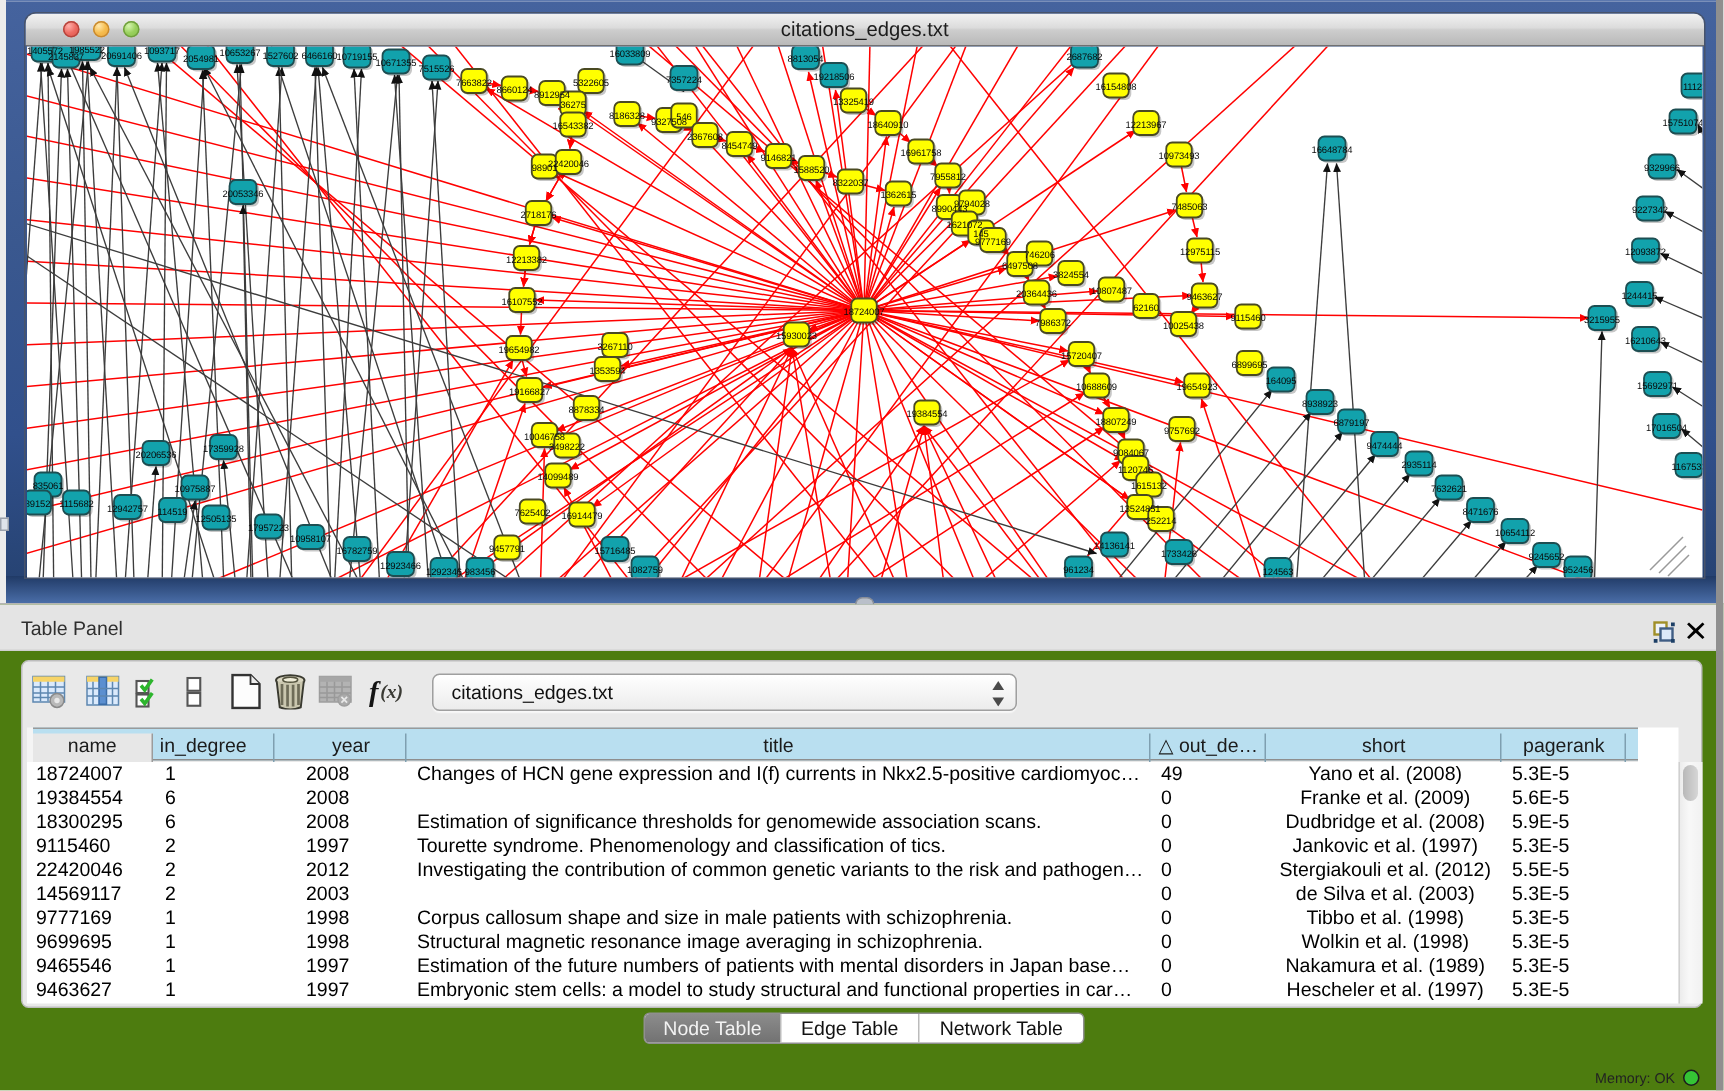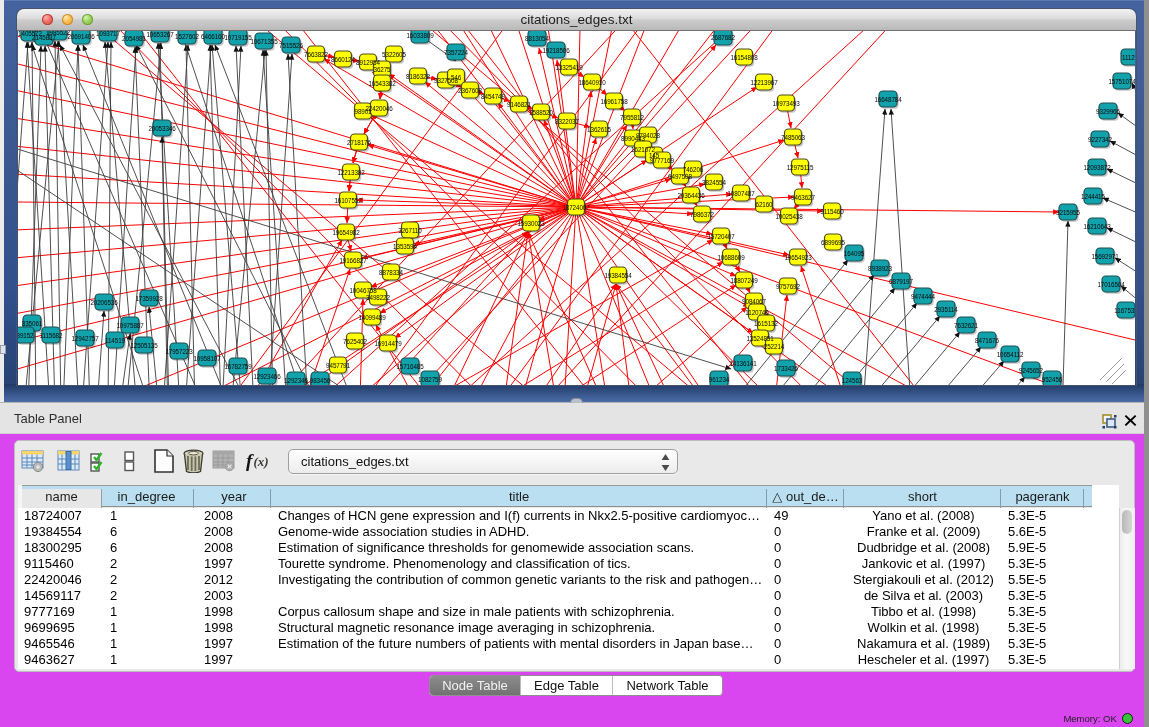--- a/index.html
+++ b/index.html
@@ -6,21 +6,21 @@
 
 #desk{position:absolute;left:4px;top:0;width:1140px;height:402px;background:linear-gradient(180deg,#45639e 0%,#3a588f 40%,#31508c 72%,#25416f 100%);border-top:1px solid #5c78ae}
 #deskbot{position:absolute;left:4px;top:384px;width:1140px;height:18px;background:linear-gradient(180deg,#203a66,#4a6da7)}
 
 #win{position:absolute;left:17px;top:9px;width:1119px;height:376px;border-radius:7px 7px 0 0;box-shadow:0 0 0 1px #47536b}
 #tbar{position:absolute;left:0;top:0;width:100%;height:22px;border-radius:7px 7px 0 0;background:linear-gradient(180deg,#f2f2f2 0%,#dcdcdc 45%,#cdcdcd 52%,#b9b9b9 100%);border-bottom:1px solid #707070}
 #tbar .tl{position:absolute;top:5px;width:11px;height:11px;border-radius:50%;}
 #ttl{position:absolute;width:100%;text-align:center;top:3px;font-size:13.5px;color:#1c1c1c}
 #canvas{position:absolute;left:1px;top:22px;width:1117px;height:354px;background:#fff;overflow:hidden}
 
-#tp{position:absolute;left:0;top:402px;width:1149px;height:325px;background:#d946ef;border-top:1px solid #b4b4b4}
+#tp{position:absolute;left:0;top:402px;width:1149px;height:325px;background:#4d7c0f;border-top:1px solid #b4b4b4}
 #tph{position:absolute;left:0;top:0;width:100%;height:31px;background:#e4e4e4;border-bottom:1px solid #cfcfcf}
 #tph .t{position:absolute;left:14px;top:8px;font-size:13px;color:#2e2e2e}
 #box{position:absolute;left:14px;top:37px;width:1121px;height:232px;background:#e9e9e9;border:1px solid #bdbdbd;border-radius:5px}
 #thead{position:absolute;left:22px;top:82px;width:1070px;height:22px;background:#b9dff0;border-top:1px solid #9a9a9a;border-bottom:1px solid #8e8e8e;font-size:13px;color:#1b1b1b}
 #thead div{position:absolute;top:3px;text-align:center;border-right:1px solid #7f9fb0;height:19px}
 #tbody{position:absolute;left:18px;top:105px;width:1101px;height:161px;background:#fff;font-size:13px;color:#000;overflow:hidden}
 .tr{position:relative;height:16px;line-height:16px;white-space:nowrap}
 .tr div{position:absolute;top:0;overflow:hidden}
 .c0{left:6px;width:80px}.c1{left:92px;width:80px}.c2{left:186px;width:62px}.c3{left:260px;width:490px}
 .c4{left:756px;width:65px}.c5{left:827px;width:157px;text-align:center}.c6{left:990px;width:100px}
@@ -746,42 +746,41 @@
      <svg style="position:absolute;right:7px;top:4px" width="9" height="17" viewBox="0 0 9 17">
           <path d="M4.5 0 L8.4 6 H0.6 z" fill="#4a4a4a"></path>
           <path d="M4.5 17 L8.4 11 H0.6 z" fill="#4a4a4a"></path>
         </svg>
   </div>
 
   <div style="position:absolute;left:1092px;top:82px;width:27px;height:23px;background:#fff"></div>
       <div style="position:absolute;left:18px;top:82px;width:4px;height:23px;background:#f5f5f5"></div>
       <div id="thead">
     <div style="left:0;width:80px;background:#e7e7e7;border-right:1px solid #9b9b9b">name</div>
-    <div style="left:78px;width:94px">in_degree</div>
+    <div style="left:67px;width:94px">in_degree</div>
     <div style="left:176px;width:73px">year</div>
     <div style="left:250px;width:495px">title</div>
     <div style="left:746px;width:76px">△ out_de…</div>
     <div style="left:823px;width:156px">short</div>
     <div style="left:980px;width:82px">pagerank</div>
   </div>
   <div id="tbody">
         <div class="tr">
           <div class="c0">18724007</div>
           <div class="c1">1</div>
           <div class="c2">2008</div>
           <div class="c3">Changes of HCN gene expression and I(f) currents in Nkx2.5-positive cardiomyoc…</div>
           <div class="c4">49</div>
           <div class="c5">Yano et al. (2008)</div>
           <div class="c6">5.3E-5</div>
         </div>
         <div class="tr">
           <div class="c0">19384554</div>
           <div class="c1">6</div>
           <div class="c2">2008</div>
-          <div class="c3">Genome-wide association studies in ADHD.</div>
           <div class="c4">0</div>
           <div class="c5">Franke et al. (2009)</div>
           <div class="c6">5.6E-5</div>
         </div>
         <div class="tr">
           <div class="c0">18300295</div>
           <div class="c1">6</div>
           <div class="c2">2008</div>
           <div class="c3">Estimation of significance thresholds for genomewide association scans.</div>
           <div class="c4">0</div>
@@ -838,20 +837,21 @@
           <div class="c2">1997</div>
           <div class="c3">Estimation of the future numbers of patients with mental disorders in Japan base…</div>
           <div class="c4">0</div>
           <div class="c5">Nakamura et al. (1989)</div>
           <div class="c6">5.3E-5</div>
         </div>
         <div class="tr">
           <div class="c0">9463627</div>
           <div class="c1">1</div>
           <div class="c2">1997</div>
+          <div class="c3">Embryonic stem cells: a model to study structural and functional properties in car…</div>
           <div class="c4">0</div>
           <div class="c5">Hescheler et al. (1997)</div>
           <div class="c6">5.3E-5</div>
         </div>
       </div>
   <div id="vsb">
         <div class="th"></div>
       </div>
   <div id="tabs">
         <div class="sel" style="width:90px">Node Table</div>

